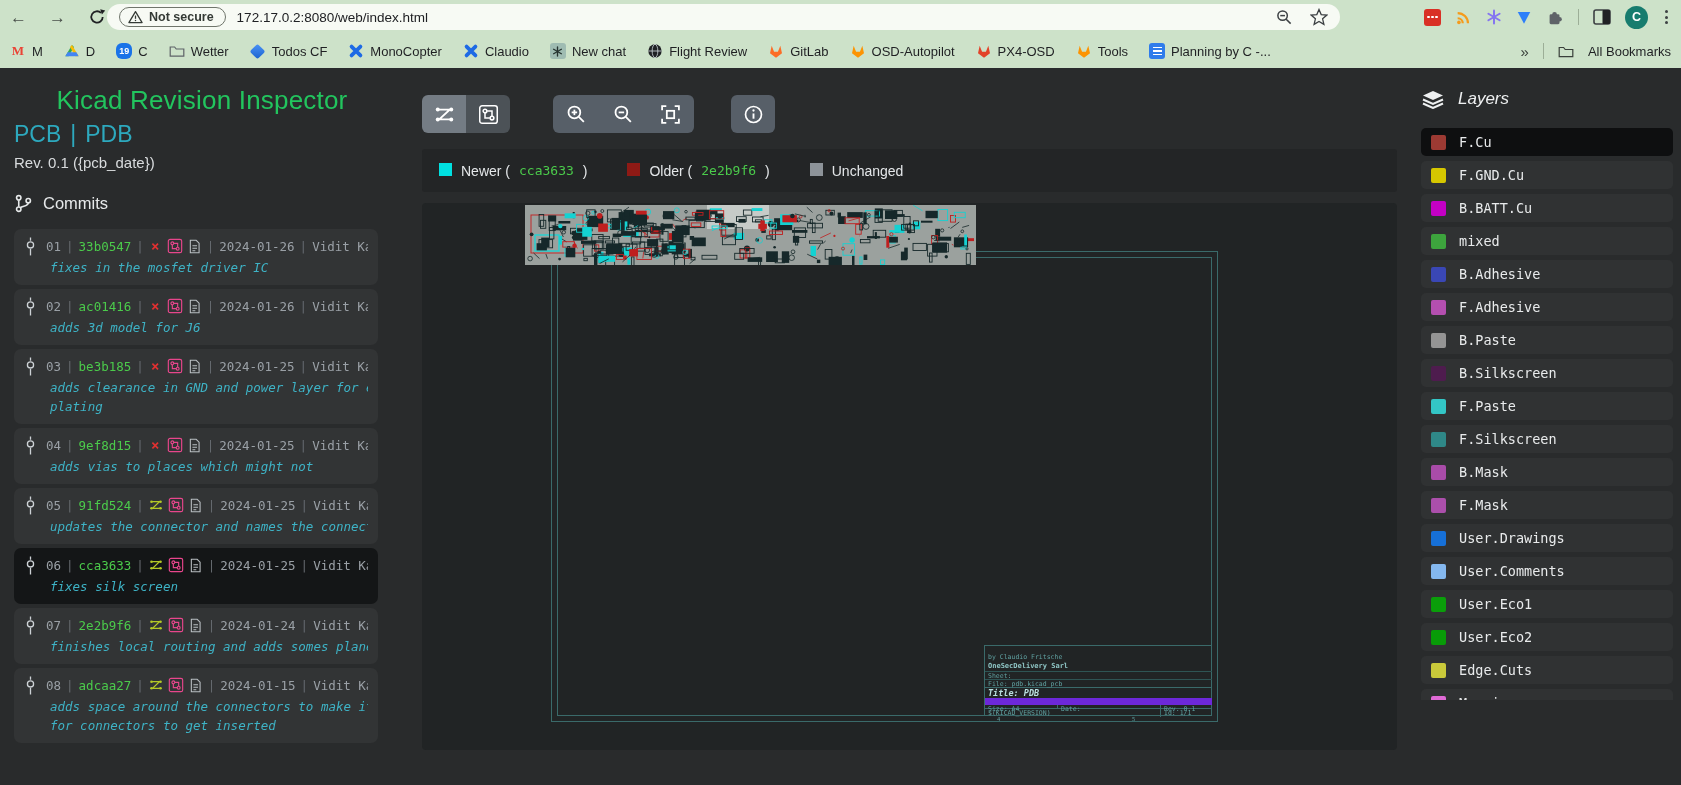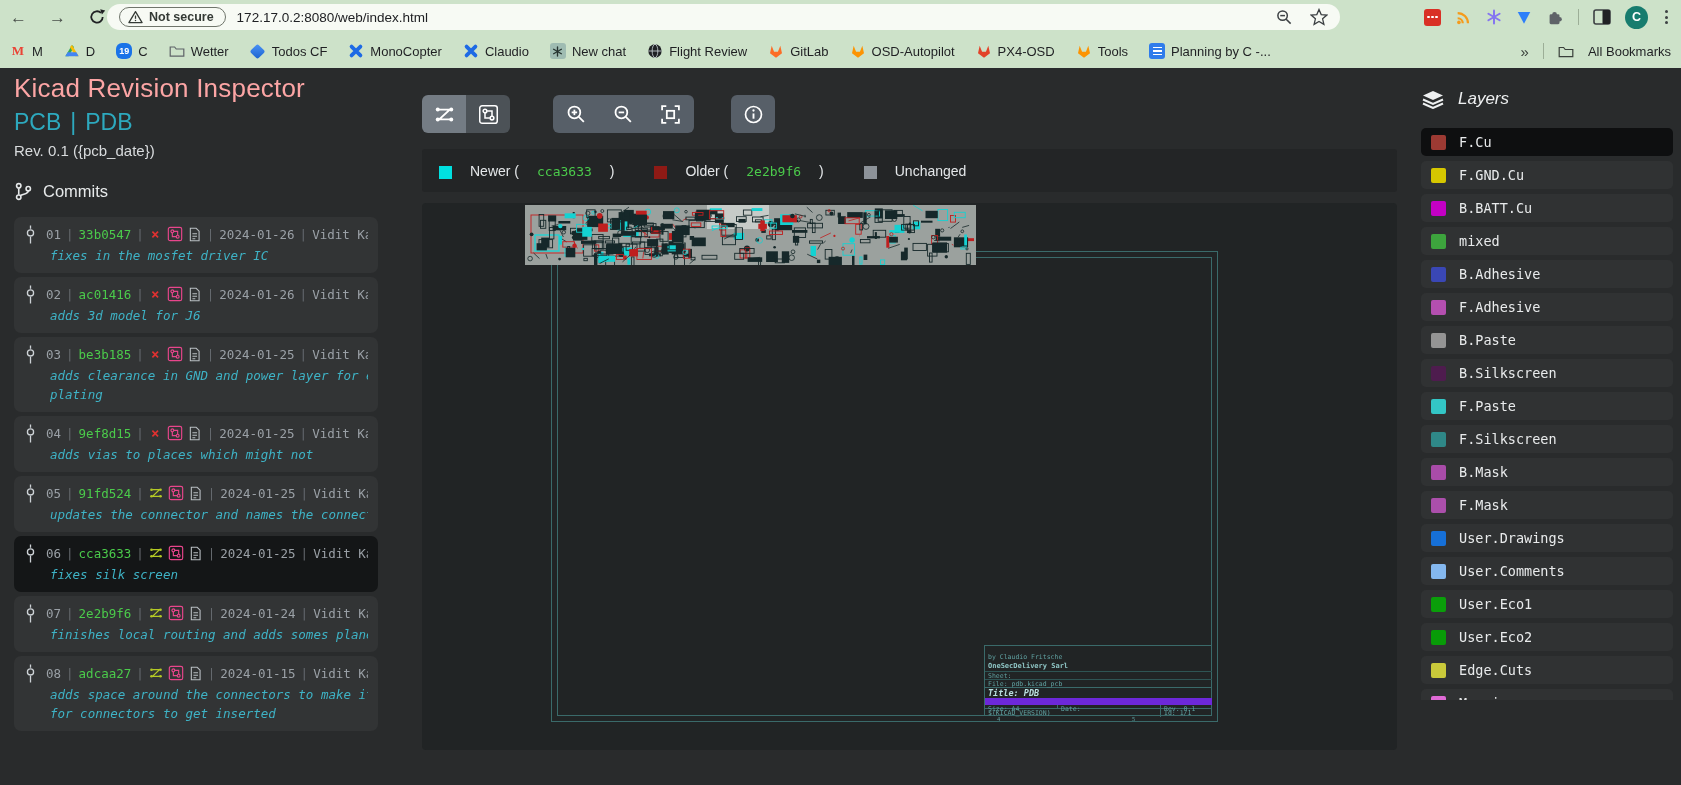--- a/index.html
+++ b/index.html
@@ -42,21 +42,21 @@
     align-items:center; justify-content:center; gap:2px; }
   .ic-doc i { width:9px; height:1.6px; background:#fff; }
   .bm-right { margin-left:auto; display:flex; align-items:center; gap:14px; color:#1f2023; font-size:13px; }
   .chev { font-size:15px; color:#3a403b; }
 
   
   .page { position:absolute; top:68px; left:0; width:1681px; height:717px; background:#292b2c; }
 
   
   .left { position:absolute; left:0; top:0; width:390px; height:717px; overflow:hidden; padding-left:14px; }
-  .app-title { margin-top:5px; font-size:26px; color:#fca5a5; letter-spacing:.2px; }
+  .app-title { margin-top:17px; font-size:26px; color:#22c55e; letter-spacing:.2px;text-align:center; }
   .navlinks { margin-top:5px; font-size:23px; color:#2da9be; display:flex; gap:9px;text-align:center; }
   .navlinks span { cursor:pointer; }
   .rev { margin-top:6px; font-size:15px; color:#d8dbdd; }
   .commits-h { margin-top:23px; display:flex; align-items:center; gap:10px; color:#e6e9ea; font-size:16.5px; }
   .commit-list { margin-top:16px; display:flex; flex-direction:column; gap:4px; }
   .commit { background:#323435; border-radius:7px; padding:7px 10px 8px; width:364px; overflow:hidden; cursor:pointer; }
   .commit.selected { background:#141617; }
   .c-head { display:flex; align-items:center; white-space:nowrap; font-family:"DejaVu Sans Mono",monospace;
     font-size:12.5px; color:#9aa0a6; height:20px; overflow:hidden; }
   .i-node { width:13px; height:21px; color:#ccd1d5; flex:none; }
@@ -77,21 +77,21 @@
   .tgroup { display:flex; border-radius:6px; overflow:hidden; }
   .tbtn { width:44px; height:38px; display:flex; align-items:center; justify-content:center; color:#fff; cursor:pointer; }
   .tbtn svg { width:21px; height:21px; }
   .tb-active { background:#747c84; }
   .tb-dark { background:#4c5257; }
   .zgroup { margin-left:43px; background:#575f68; border-radius:6px; display:flex; }
   .zgroup .tbtn { width:47px; }
   .igroup { margin-left:37px; background:#575f68; border-radius:6px; }
   .legend { margin-top:16px; height:43px; background:#232526; border-radius:3px; display:flex; align-items:center;
     padding:0 17px; gap:40px; color:#e4e7e9; font-size:14px; }
-  .lg { display:flex; align-items:flex-end; gap:18px; }
+  .lg { display:flex; align-items:flex-start; gap:9px; }
   .sw { width:13px; height:13px; flex:none; }
   .lg-hash { font-family:"DejaVu Sans Mono",monospace; font-size:13px; color:#4bcb4b; }
 
   .canvas { position:relative; margin-top:11px; height:547px; background:#212425; border-radius:4px; overflow:hidden; }
   .board-art { position:absolute; left:103px; top:2px; width:451px; height:60px; }
   .sheet { position:absolute; left:129px; top:48px; width:667px; height:471px; border:1px solid #3a6a6a; }
   .sheet-inner { position:absolute; inset:5px; border:1px solid #3a6a6a; }
   .grid-label { position:absolute; bottom:-1px; height:6px; line-height:6px; font-size:5.5px; color:#5fa0a0;
     font-family:"DejaVu Sans Mono",monospace; }
   .tblock { position:absolute; right:5px; bottom:5px; width:228px; height:71px; border-left:1px solid #3a6a6a;

